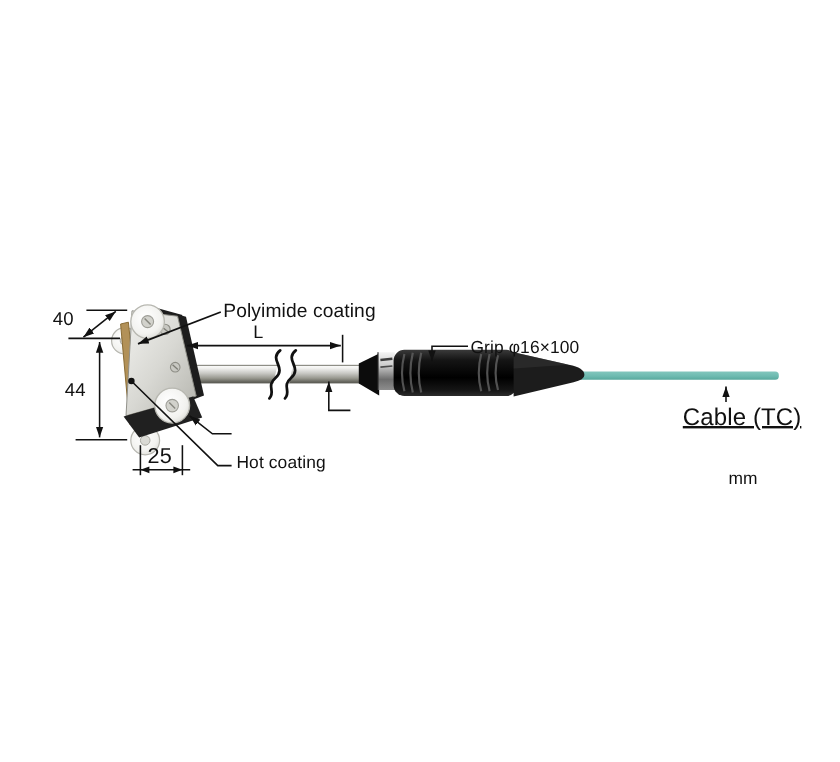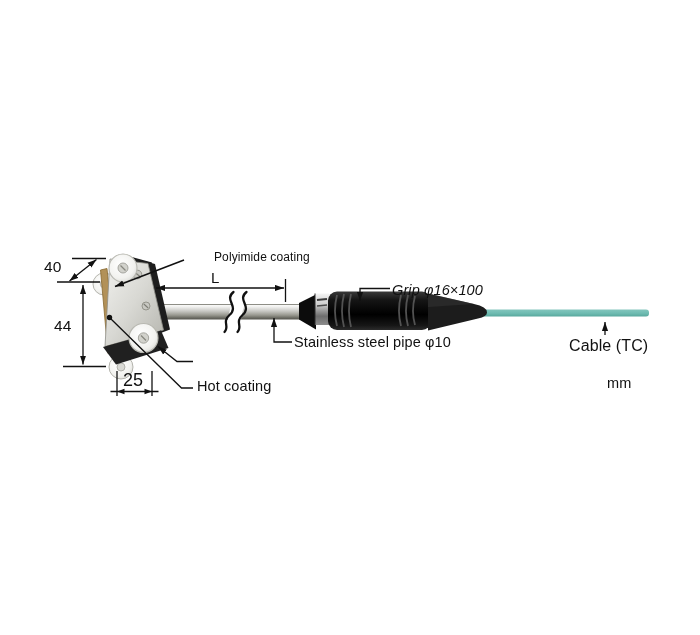--- a/index.html
+++ b/index.html
@@ -12,31 +12,31 @@
   }
   #drawing{position:absolute;left:0;top:0;}
   .lbl{
     position:absolute;
     color:#111;
     white-space:nowrap;
     font-size:14.5px;
     line-height:1.1;
     letter-spacing:0.1px;
   }
-  #lbl-polyimide{left:186px;top:251px;font-size:12px;margin-left:28px;}
+  #lbl-polyimide{left:186px;top:251px;font-size:16px;}
   #lbl-L{left:211px;top:270px;font-size:15px;}
   #lbl-40{left:44px;top:258px;font-size:15.5px;}
   #lbl-66{left:54px;top:317px;font-size:15.5px;}
   #lbl-25{left:123px;top:371px;font-size:18px;}
-  #lbl-grip{left:392px;top:283px;font-style:italic;}
+  #lbl-grip{left:392px;top:283px;}
   #lbl-pipe{left:294px;top:335px;}
   #lbl-wheel{left:193px;top:352px;}
   #lbl-hot{left:197px;top:379px;}
-  #lbl-cable{left:569px;top:337px;font-size:16px;}
-  #lbl-mm{left:607px;top:376px;}
+  #lbl-cable{left:569px;top:337px;font-size:20px;text-decoration:underline;}
+  #lbl-mm{left:607px;top:392px;}
 </style>
 </head>
 <body>
 
 <div id="canvas">
 
   <svg id="drawing" width="700" height="635" viewBox="0 0 700 635" xmlns="http://www.w3.org/2000/svg">
     <defs>
       <marker id="arr" markerUnits="userSpaceOnUse" markerWidth="9" markerHeight="7" refX="9" refY="3.5" orient="auto-start-reverse">
         <path d="M0,0.4 L9,3.5 L0,6.6 Z" fill="#111"></path>
@@ -175,17 +175,16 @@
       <line x1="605" y1="335" x2="605" y2="322" marker-end="url(#arr)"></line>
     </g>
   </svg>
 
   <div class="lbl" id="lbl-polyimide">Polyimide coating</div>
   <div class="lbl" id="lbl-L">L</div>
   <div class="lbl" id="lbl-40">40</div>
   <div class="lbl" id="lbl-66">44</div>
   <div class="lbl" id="lbl-25">25</div>
   <div class="lbl" id="lbl-grip">Grip φ16×100</div>
-  <div class="lbl" id="lbl-pipe">Stainless steel pipe φ10</div>
   <div class="lbl" id="lbl-hot">Hot coating</div>
   <div class="lbl" id="lbl-cable">Cable (TC)</div>
   <div class="lbl" id="lbl-mm">mm</div>
 </div>
 
 </body></html>

